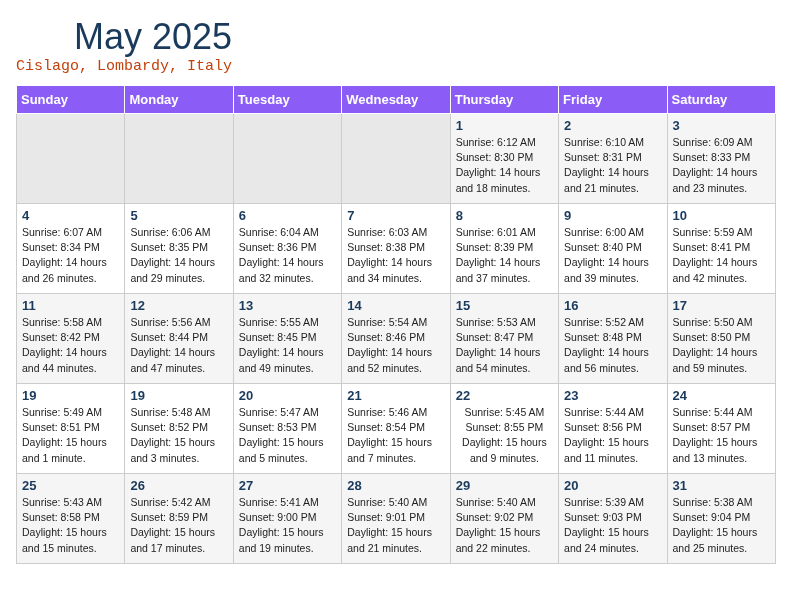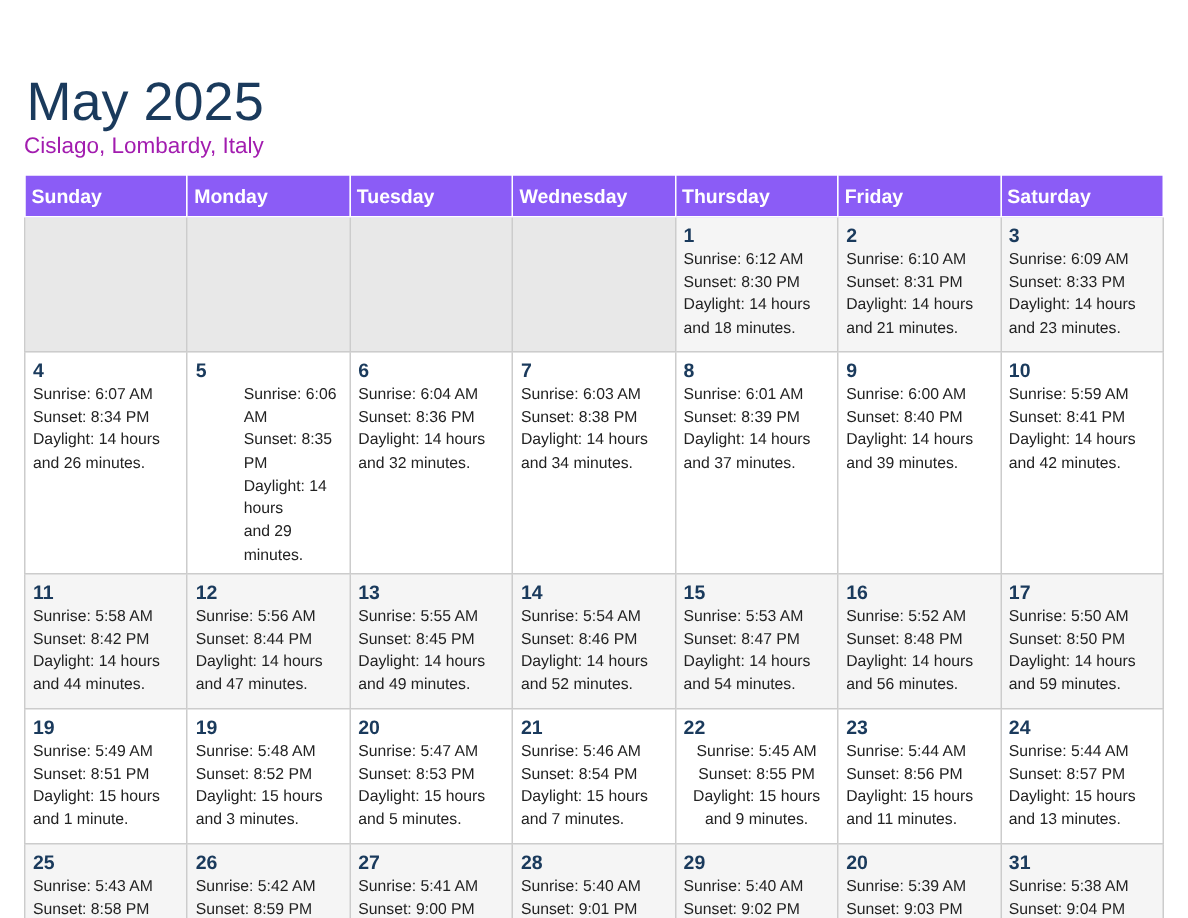--- a/index.html
+++ b/index.html
@@ -16,30 +16,30 @@
       align-items: flex-start;
       margin-bottom: 10px;
     }
     .logo {
       display: flex;
       flex-direction: column;
       align-items: flex-start;
     }
     .title-block {
       text-align: right;
-      margin-top: 31px;
     }
     .month-title {
       font-size: 36px;
       color: #1a3a5c;
       font-weight: normal;
     }
     .location {
       font-size: 15px;
-      color: #a21caf;
+      color: #c2410c;
+      font-family: Liberation Mono, monospace;
     }
     table {
       width: 100%;
       border-collapse: collapse;
       table-layout: fixed;
     }
     thead th {
       background: #8b5cf6;
       color: #fff;
       font-size: 13px;
@@ -127,21 +127,21 @@
       <tr>
         <td>
           <span class="day-number">4</span>
           <div class="day-info" style="white-space: pre-line;">Sunrise: 6:07 AM
 Sunset: 8:34 PM
 Daylight: 14 hours
 and 26 minutes.</div>
         </td>
         <td>
           <span class="day-number">5</span>
-          <div class="day-info" style="white-space: pre-line; margin-left: 32px;">Sunrise: 6:06 AM
+          <div class="day-info" style="white-space: pre-line;">Sunrise: 6:06 AM
 Sunset: 8:35 PM
 Daylight: 14 hours
 and 29 minutes.</div>
         </td>
         <td>
           <span class="day-number">6</span>
           <div class="day-info" style="white-space: pre-line;">Sunrise: 6:04 AM
 Sunset: 8:36 PM
 Daylight: 14 hours
 and 32 minutes.</div>

